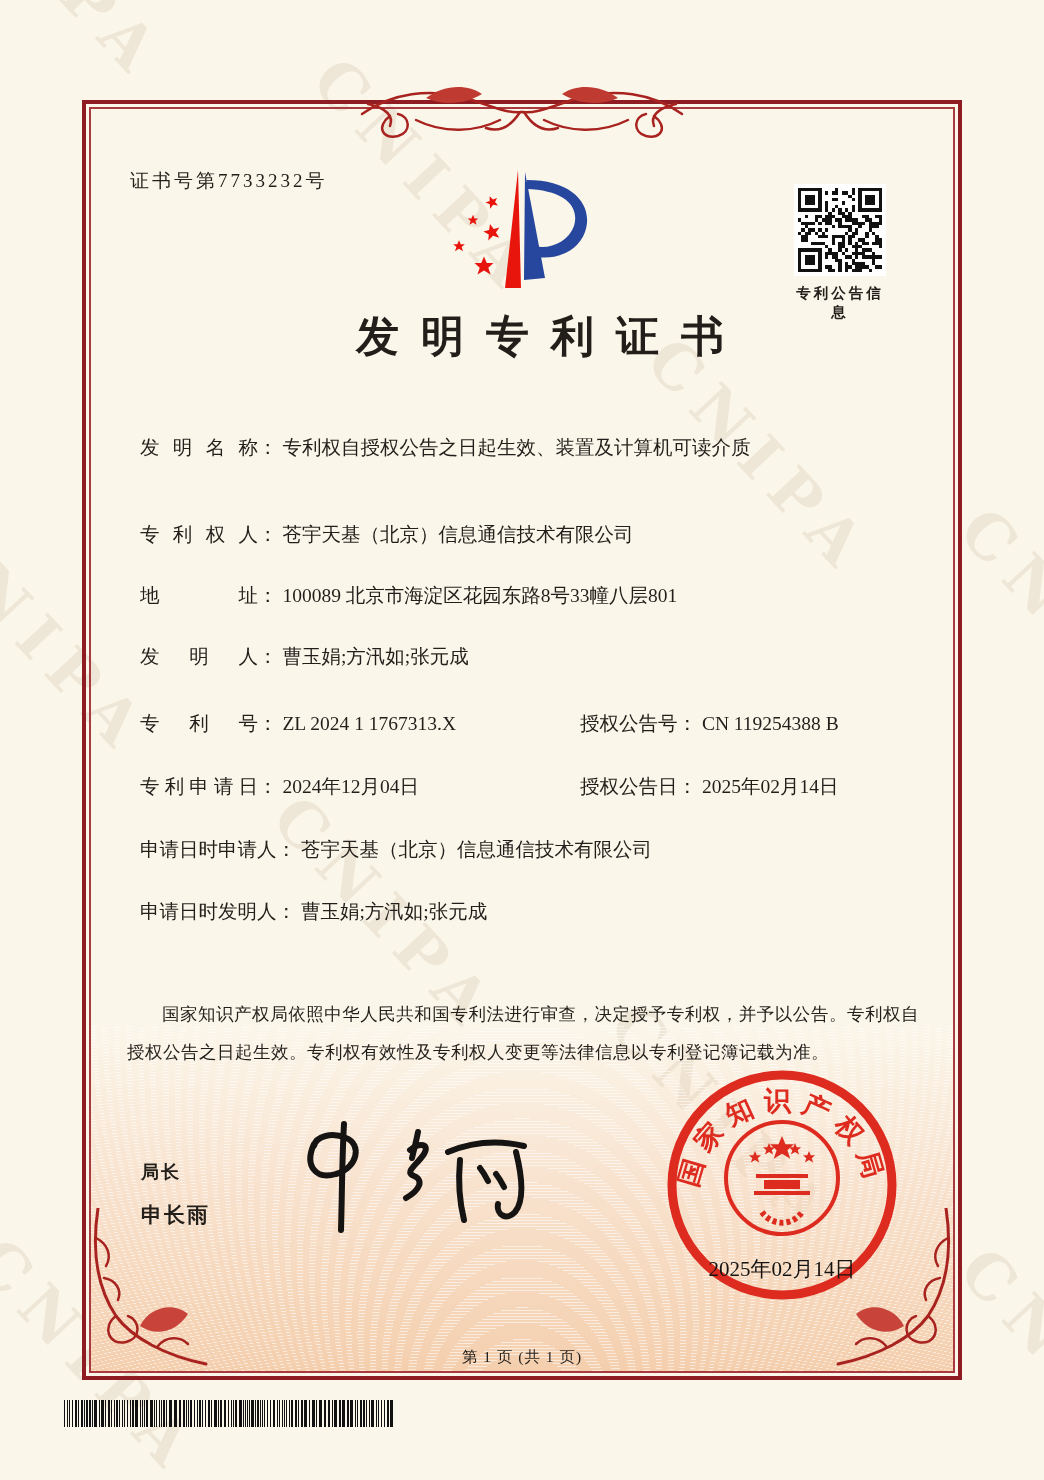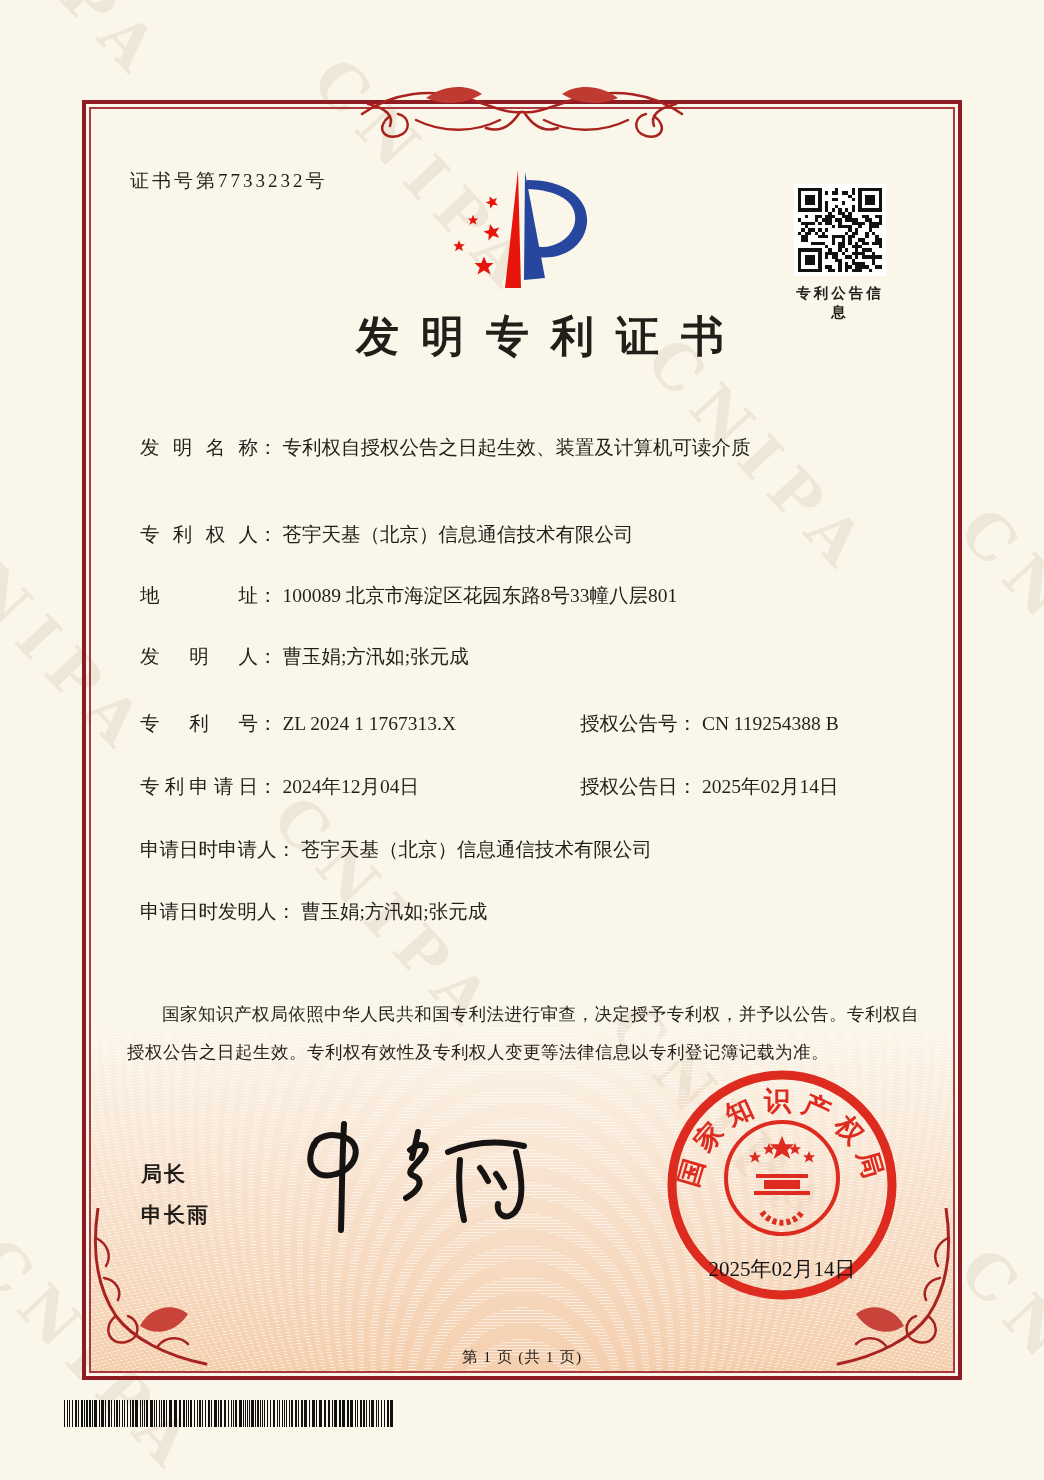--- a/index.html
+++ b/index.html
@@ -30,21 +30,21 @@
   .lbl.wide{width:auto;text-align-last:auto;}
   .pair2{position:absolute;left:440px;top:0;}
   .pair2 .lbl2{display:inline-block;}
   .r1{top:434px}.r2{top:521px}.r3{top:582px}.r4{top:643px}
   .r5{top:710px}.r6{top:773px}.r7{top:836px}.r8{top:898px}
   
   .statement{position:absolute;left:127px;top:996px;width:792px;font-size:17.5px;line-height:2.15;
              text-indent:2em;letter-spacing:.5px;text-align:justify;}
   
   .sig-title{position:absolute;left:141px;top:1160px;font-family:"Liberation Sans","DejaVu Sans",sans-serif;
-             font-weight:bold;font-size:21px;letter-spacing:2px;}
+             font-weight:bold;font-size:18px;letter-spacing:2px;}
   .sig-name{position:absolute;left:141px;top:1201px;font-family:Liberation Sans, sans-serif;
             font-weight:bold;font-size:21px;letter-spacing:2px;}
   .sig-svg{position:absolute;left:292px;top:1116px;}
   .seal{position:absolute;left:657px;top:1060px;}
   .footer{position:absolute;left:0;right:0;top:1347px;text-align:center;font-size:15.5px;letter-spacing:1px;}
   .barcode{position:absolute;left:64px;top:1400px;}
   
   .flourish-top{position:absolute;left:360px;top:74px;}
   .corner-bl{position:absolute;left:88px;top:1208px;}
   .corner-br{position:absolute;left:836px;top:1208px;}

